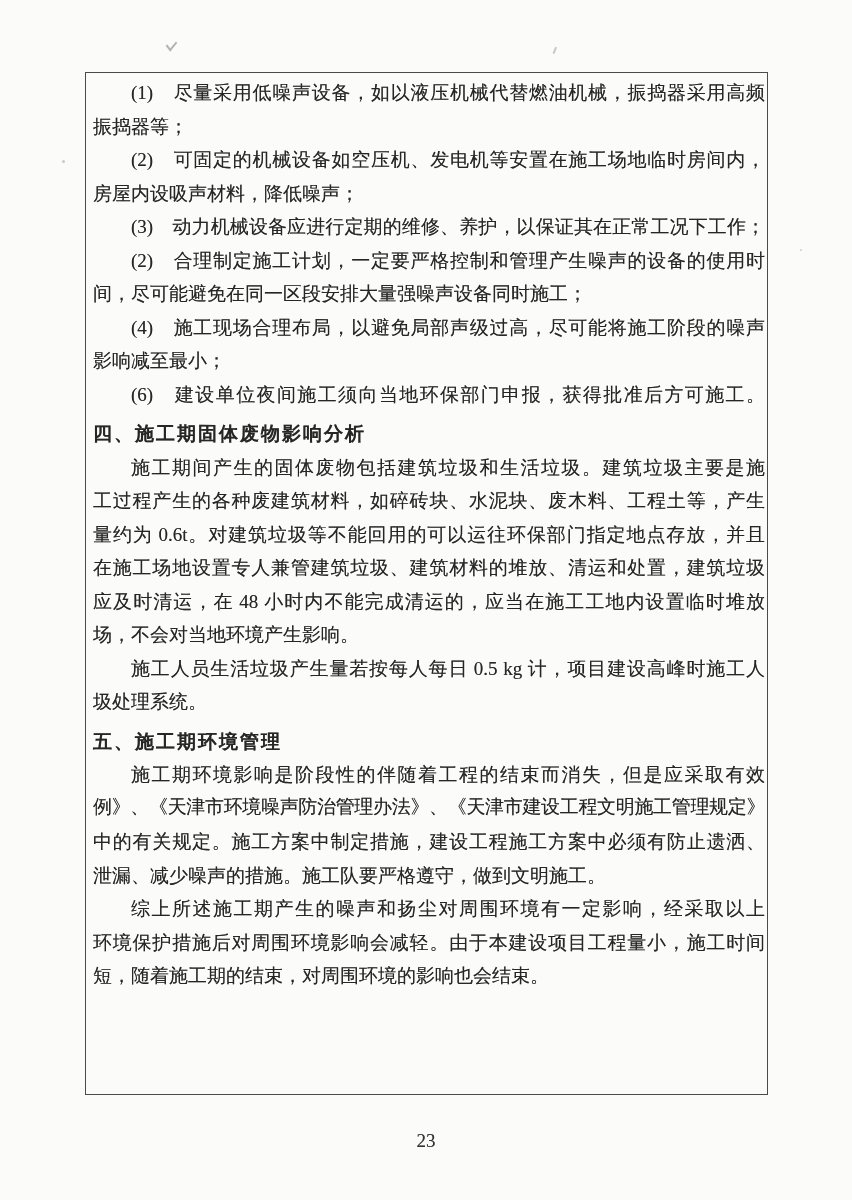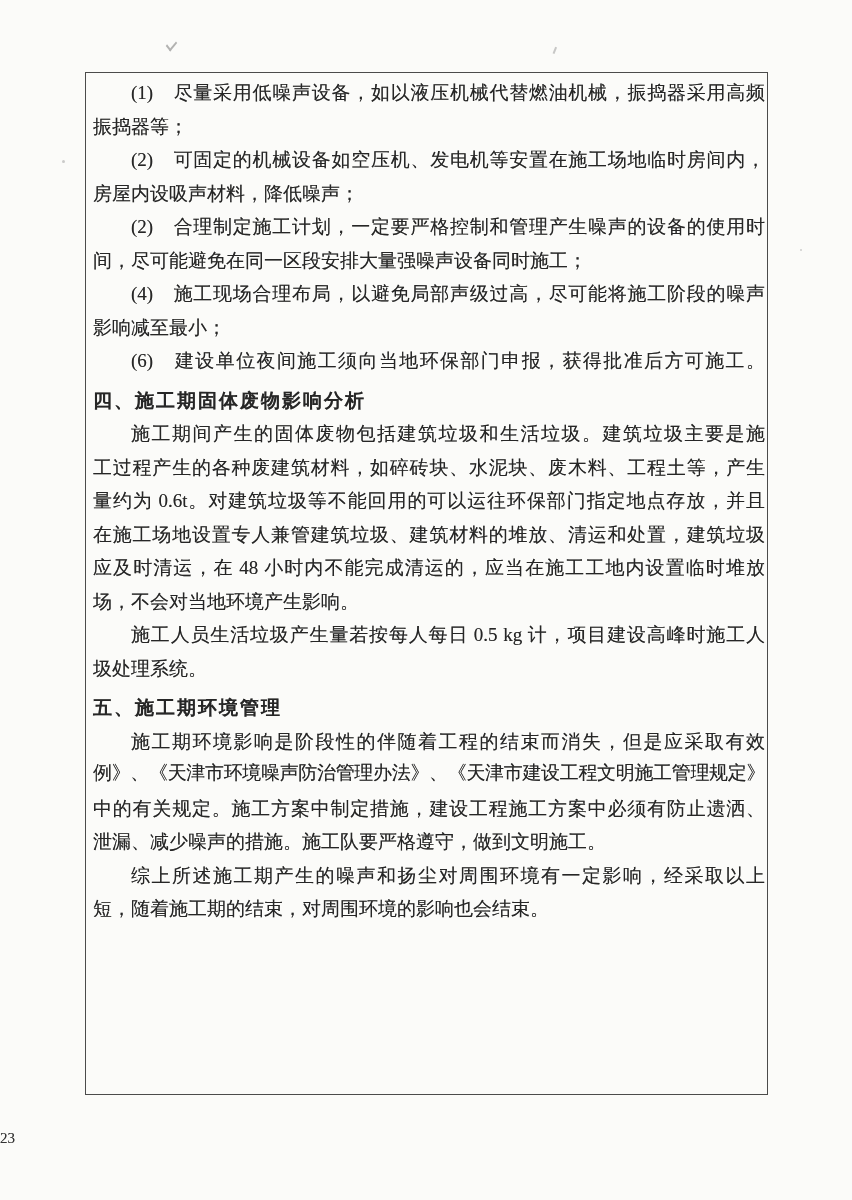--- a/index.html
+++ b/index.html
@@ -33,21 +33,21 @@
   .tight{letter-spacing:-0.45px;font-family:Liberation Mono, monospace;}
   .heading .ln{
     font-weight:bold;
     text-align:left;text-align-last:left;
     letter-spacing:2px;
     font-size:19px;
   }
   .heading{margin-top:6px;}
   .pagenum{
     position:absolute;left:0;top:1130px;width:852px;
-    font-size:15px;color:var(--pagenum);
+    text-align:center;font-size:19px;color:var(--pagenum);
     text-shadow:0 0 0.5px rgba(20,20,20,0.4);
   }
   
   .art{position:absolute;opacity:0.55;}
   .art1{
     left:166px;top:41px;width:9px;height:5px;
     border-left:2px solid #777;border-bottom:2px solid #777;
     transform:rotate(-50deg) skewX(-12deg);
   }
   .art2{
@@ -77,20 +77,23 @@
   <div class="block">
     <div class="ln ind">(1)　尽量采用低噪声设备，如以液压机械代替燃油机械，振捣器采用高频</div>
     <div class="ln last">振捣器等；</div>
   </div>
 
   <div class="block">
     <div class="ln ind">(2)　可固定的机械设备如空压机、发电机等安置在施工场地临时房间内，</div>
     <div class="ln last">房屋内设吸声材料，降低噪声；</div>
   </div>
 
+  <div class="block">
+    <div class="ln ind">(3)　动力机械设备应进行定期的维修、养护，以保证其在正常工况下工作；</div>
+  </div>
 
   <div class="block">
     <div class="ln ind">(2)　合理制定施工计划，一定要严格控制和管理产生噪声的设备的使用时</div>
     <div class="ln last">间，尽可能避免在同一区段安排大量强噪声设备同时施工；</div>
   </div>
 
   <div class="block">
     <div class="ln ind">(4)　施工现场合理布局，以避免局部声级过高，尽可能将施工阶段的噪声</div>
     <div class="ln last">影响减至最小；</div>
   </div>
@@ -123,18 +126,19 @@
 
   <div class="block">
     <div class="ln ind">施工期环境影响是阶段性的伴随着工程的结束而消失，但是应采取有效</div>
     <div class="ln tight">例》、《天津市环境噪声防治管理办法》、《天津市建设工程文明施工管理规定》</div>
     <div class="ln">中的有关规定。施工方案中制定措施，建设工程施工方案中必须有防止遗洒、</div>
     <div class="ln last">泄漏、减少噪声的措施。施工队要严格遵守，做到文明施工。</div>
   </div>
 
   <div class="block">
     <div class="ln ind">综上所述施工期产生的噪声和扬尘对周围环境有一定影响，经采取以上</div>
+    <div class="ln">环境保护措施后对周围环境影响会减轻。由于本建设项目工程量小，施工时间</div>
     <div class="ln last">短，随着施工期的结束，对周围环境的影响也会结束。</div>
   </div>
 
 </div>
 
 <div class="pagenum">23</div>
 
 </body></html>

